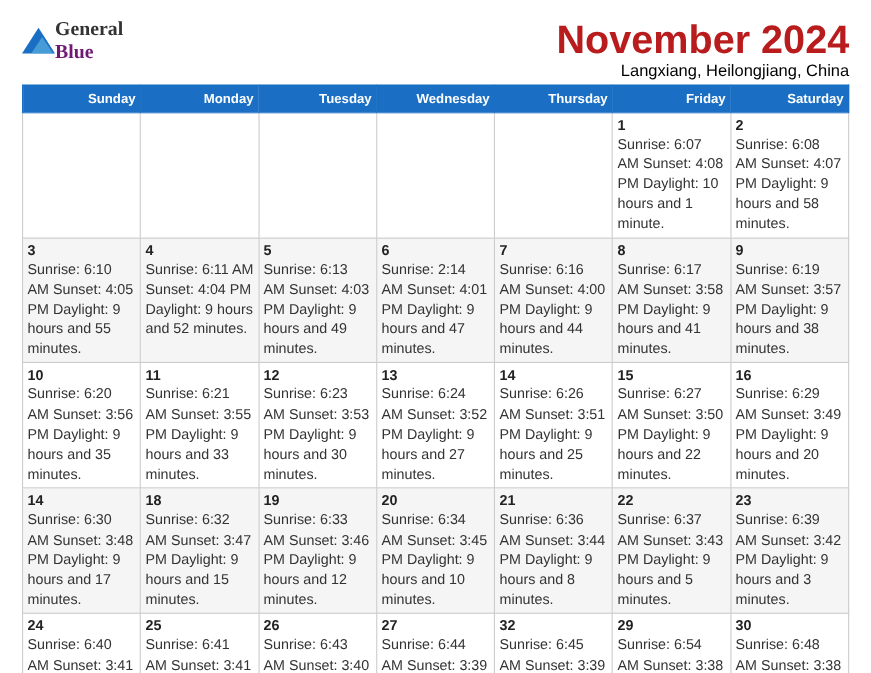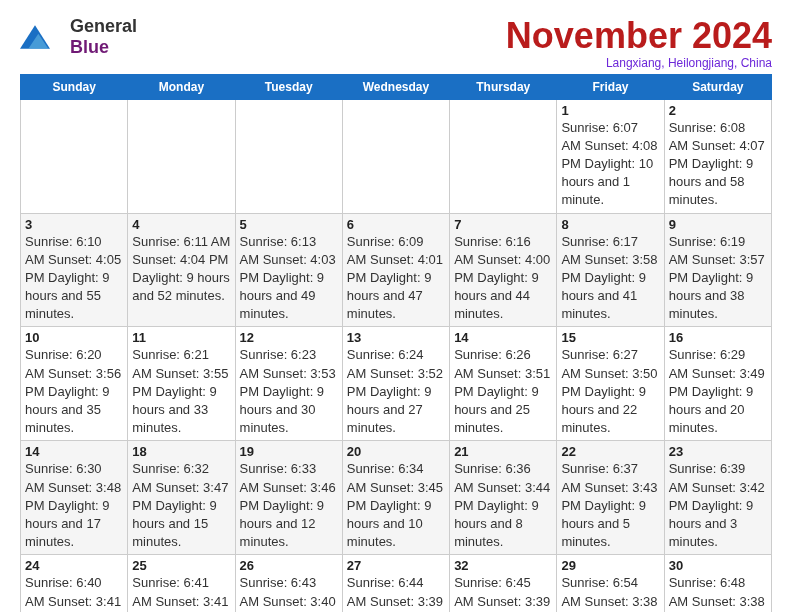--- a/index.html
+++ b/index.html
@@ -16,51 +16,52 @@
     }
     .header-top {
       display: flex;
       align-items: flex-start;
       justify-content: space-between;
       margin-bottom: 4px;
     }
     .logo {
       display: flex;
       align-items: center;
-      gap: 20px;
+      gap: 0;
+      font-family: Liberation Serif, serif;
     }
     .logo-icon {
       width: 30px;
       height: 24px;
     }
     .title-block {
       text-align: right;
     }
     .month-title {
       font-size: 36px;
       font-weight: bold;
       color: #b91c1c;
       line-height: 1.1;
     }
     .subtitle {
-      font-size: 12px;
-      color: #6d28d9;
+      font-size: 15px;
+      color: #000000;
     }
     table {
       width: 100%;
       border-collapse: collapse;
       table-layout: fixed;
     }
     thead tr th {
       background: #1a6fc4;
       color: #fff;
       font-size: 12px;
       font-weight: bold;
       padding: 5px 4px;
-      text-align: center;
+      text-align: right;
       border: 1px solid #1a6fc4;
     }
     tbody tr td {
       vertical-align: top;
       border: 1px solid #ccc;
       padding: 3px 4px;
       font-size: 9.5px;
       color: #333;
       height: 80px;
       background: #fff;
@@ -159,21 +160,21 @@
           </td>
           <td>
             <span class="day-num">5</span>
             <div class="cell-info">Sunrise: 6:13 AM
 Sunset: 4:03 PM
 Daylight: 9 hours
 and 49 minutes.</div>
           </td>
           <td>
             <span class="day-num">6</span>
-            <div class="cell-info">Sunrise: 6:09 AM
+            <div class="cell-info">Sunrise: 2:14 AM
 Sunset: 4:01 PM
 Daylight: 9 hours
 and 47 minutes.</div>
           </td>
           <td>
             <span class="day-num">7</span>
             <div class="cell-info">Sunrise: 6:16 AM
 Sunset: 4:00 PM
 Daylight: 9 hours
 and 44 minutes.</div>

